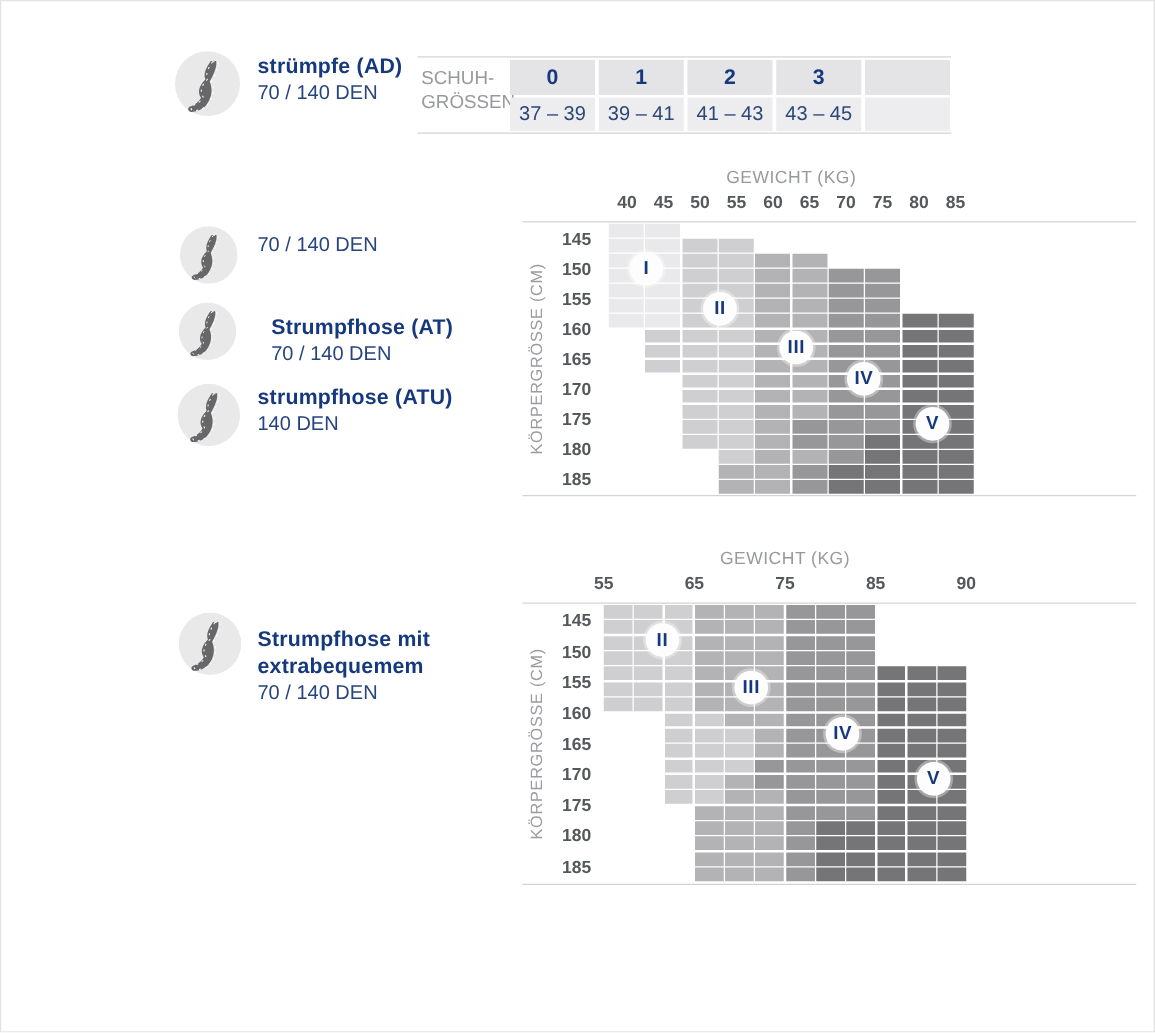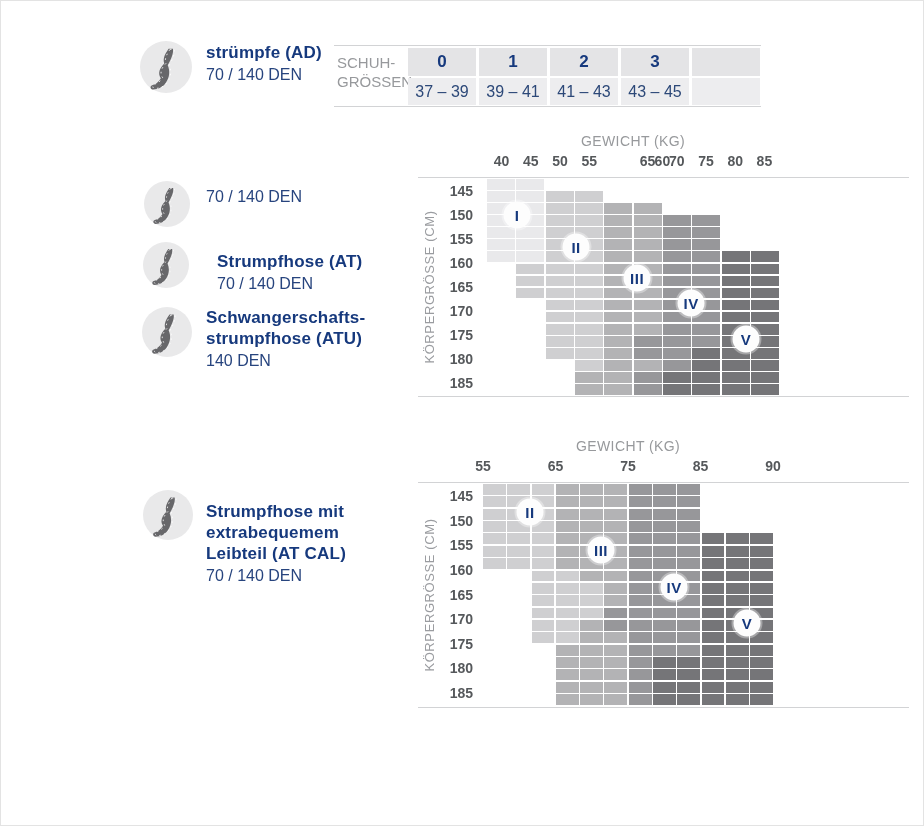--- a/index.html
+++ b/index.html
@@ -71,35 +71,33 @@
         <div class="p-den">70 / 140 DEN</div>
       </div>
     </div>
   <div class="product">
       <div class="icon-wrap" style="position:absolute;left:141px;top:306px;"><svg width="50" height="50" viewBox="0 0 60 60">
     <circle cx="30" cy="30" r="30" fill="#e9e9ea"></circle>
     <path d="M33 9 C29 15 26 20 28 26 C23 31 20 37 24 43 C22 47 18 50 14 51 C11 52 12 56 15 56 C21 56 27 53 30 48 C34 42 35 35 32 28 C36 21 39 14 38 9 Z" fill="#67676a"></path>
     <path d="M33 9 C29 15 26 20 28 26 C23 31 20 37 24 43 C22 47 18 50 14 51 C11 52 12 56 15 56 C21 56 27 53 30 48 C34 42 35 35 32 28 C36 21 39 14 38 9 Z" fill="none" stroke="#fff" stroke-width="1" stroke-dasharray="2 4" transform="translate(3,1) scale(.96)"></path>
   </svg></div>
       <div style="position:absolute;left:205px;top:306px;width:220px;">
-        <div class="p-title">Schwangerschafts-</div>
         <div class="p-title">strumpfhose (ATU)</div>
         <div class="p-den">140 DEN</div>
       </div>
     </div>
   <div class="product">
       <div class="icon-wrap" style="position:absolute;left:142px;top:489px;"><svg width="50" height="50" viewBox="0 0 60 60">
     <circle cx="30" cy="30" r="30" fill="#e9e9ea"></circle>
     <path d="M33 9 C29 15 26 20 28 26 C23 31 20 37 24 43 C22 47 18 50 14 51 C11 52 12 56 15 56 C21 56 27 53 30 48 C34 42 35 35 32 28 C36 21 39 14 38 9 Z" fill="#67676a"></path>
     <path d="M33 9 C29 15 26 20 28 26 C23 31 20 37 24 43 C22 47 18 50 14 51 C11 52 12 56 15 56 C21 56 27 53 30 48 C34 42 35 35 32 28 C36 21 39 14 38 9 Z" fill="none" stroke="#fff" stroke-width="1" stroke-dasharray="2 4" transform="translate(3,1) scale(.96)"></path>
   </svg></div>
       <div style="position:absolute;left:205px;top:500px;width:220px;">
         <div class="p-title">Strumpfhose mit</div>
         <div class="p-title">extrabequemem</div>
-        <div class="p-title">Leibteil (AT CAL)</div>
         <div class="p-den">70 / 140 DEN</div>
       </div>
     </div>
 
   <div>
     <div class="hline" style="left:333px;top:44px;width:427px;"></div>
     <div class="hline" style="left:333px;top:105px;width:427px;"></div>
     <div class="shoe-label">
       <div>SCHUH-</div>
       <div>GRÖSSEN</div>
@@ -119,21 +117,21 @@
   </div>
 
   <div id="chart-0">
       <div class="chart-title" style="left:632px;top:132px;">GEWICHT (KG)</div>
       <div class="hline" style="left:417px;top:176px;width:491px;"></div>
       <div class="hline" style="left:417px;top:395px;width:491px;"></div>
       <div class="tick" style="left:500.6px;top:152px;">40</div>
       <div class="tick" style="left:529.8px;top:152px;">45</div>
       <div class="tick" style="left:559px;top:152px;">50</div>
       <div class="tick" style="left:588.2px;top:152px;">55</div>
-      <div class="tick" style="left:617.4px;top:152px;margin-left:44px;">60</div>
+      <div class="tick" style="left:617.4px;top:152px;">60</div>
       <div class="tick" style="left:646.6px;top:152px;">65</div>
       <div class="tick" style="left:675.8px;top:152px;">70</div>
       <div class="tick" style="left:705px;top:152px;">75</div>
       <div class="tick" style="left:734.2px;top:152px;">80</div>
       <div class="tick" style="left:763.4px;top:152px;">85</div>
       <div class="rowlab" style="left:438px;top:190px;">145</div>
       <div class="rowlab" style="left:438px;top:214px;">150</div>
       <div class="rowlab" style="left:438px;top:238px;">155</div>
       <div class="rowlab" style="left:438px;top:262px;">160</div>
       <div class="rowlab" style="left:438px;top:286px;">165</div>

